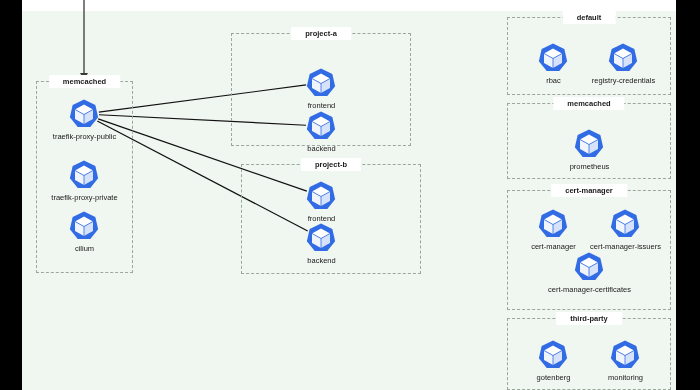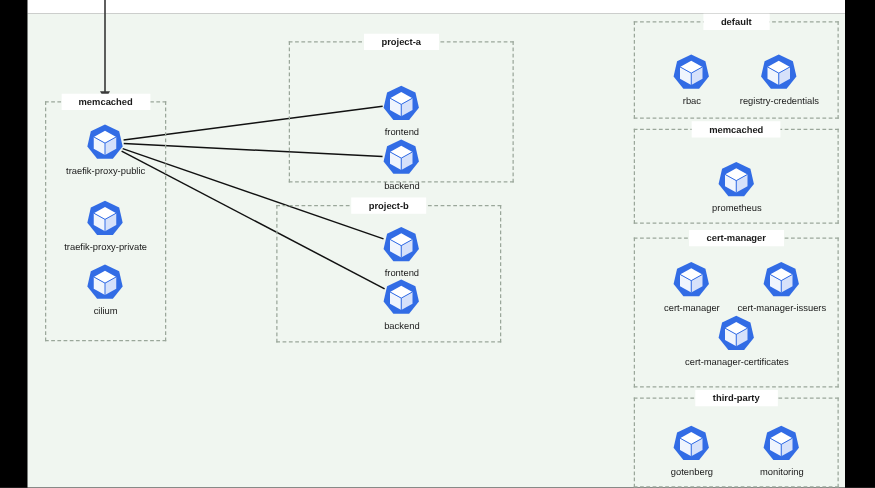--- a/index.html
+++ b/index.html
@@ -181,21 +181,21 @@
             <g>
               <path d="M32 13 L50 23 L32 33 L14 23 Z" fill="#ffffff"></path>
               <path d="M14 23 L32 33 L32 52 L14 42 Z" fill="#ffffff" opacity="0.93"></path>
               <path d="M50 23 L50 42 L32 52 L32 33 Z" fill="#ffffff" opacity="0.80"></path>
               <path d="M14 23 L32 33 L50 23" fill="none" stroke="#326ce5" stroke-width="1.6"></path>
               <path d="M32 33 L32 52" fill="none" stroke="#326ce5" stroke-width="1.6"></path>
             </g>
           </svg>
           <div class="node-label">backend</div>
         </div>
-        <div class="cluster" style="left: 199px; top: 153px; width: 180px; height: 110px;">
+        <div class="cluster" style="left: 219px; top: 153px; width: 180px; height: 110px;">
           <div class="cluster-label">project-b</div>
         </div>
         <div class="node" style="left: 299px; top: 185px;">
           <svg viewBox="0 0 64 64" class="node-icon">
             <path d="M32.00,3.00L54.67,13.92L60.27,38.45L44.58,58.13L19.42,58.13L3.73,38.45L9.33,13.92Z" fill="#326ce5"></path>
             <g>
               <path d="M32 13 L50 23 L32 33 L14 23 Z" fill="#ffffff"></path>
               <path d="M14 23 L32 33 L32 52 L14 42 Z" fill="#ffffff" opacity="0.93"></path>
               <path d="M50 23 L50 42 L32 52 L32 33 Z" fill="#ffffff" opacity="0.80"></path>
               <path d="M14 23 L32 33 L50 23" fill="none" stroke="#326ce5" stroke-width="1.6"></path>

